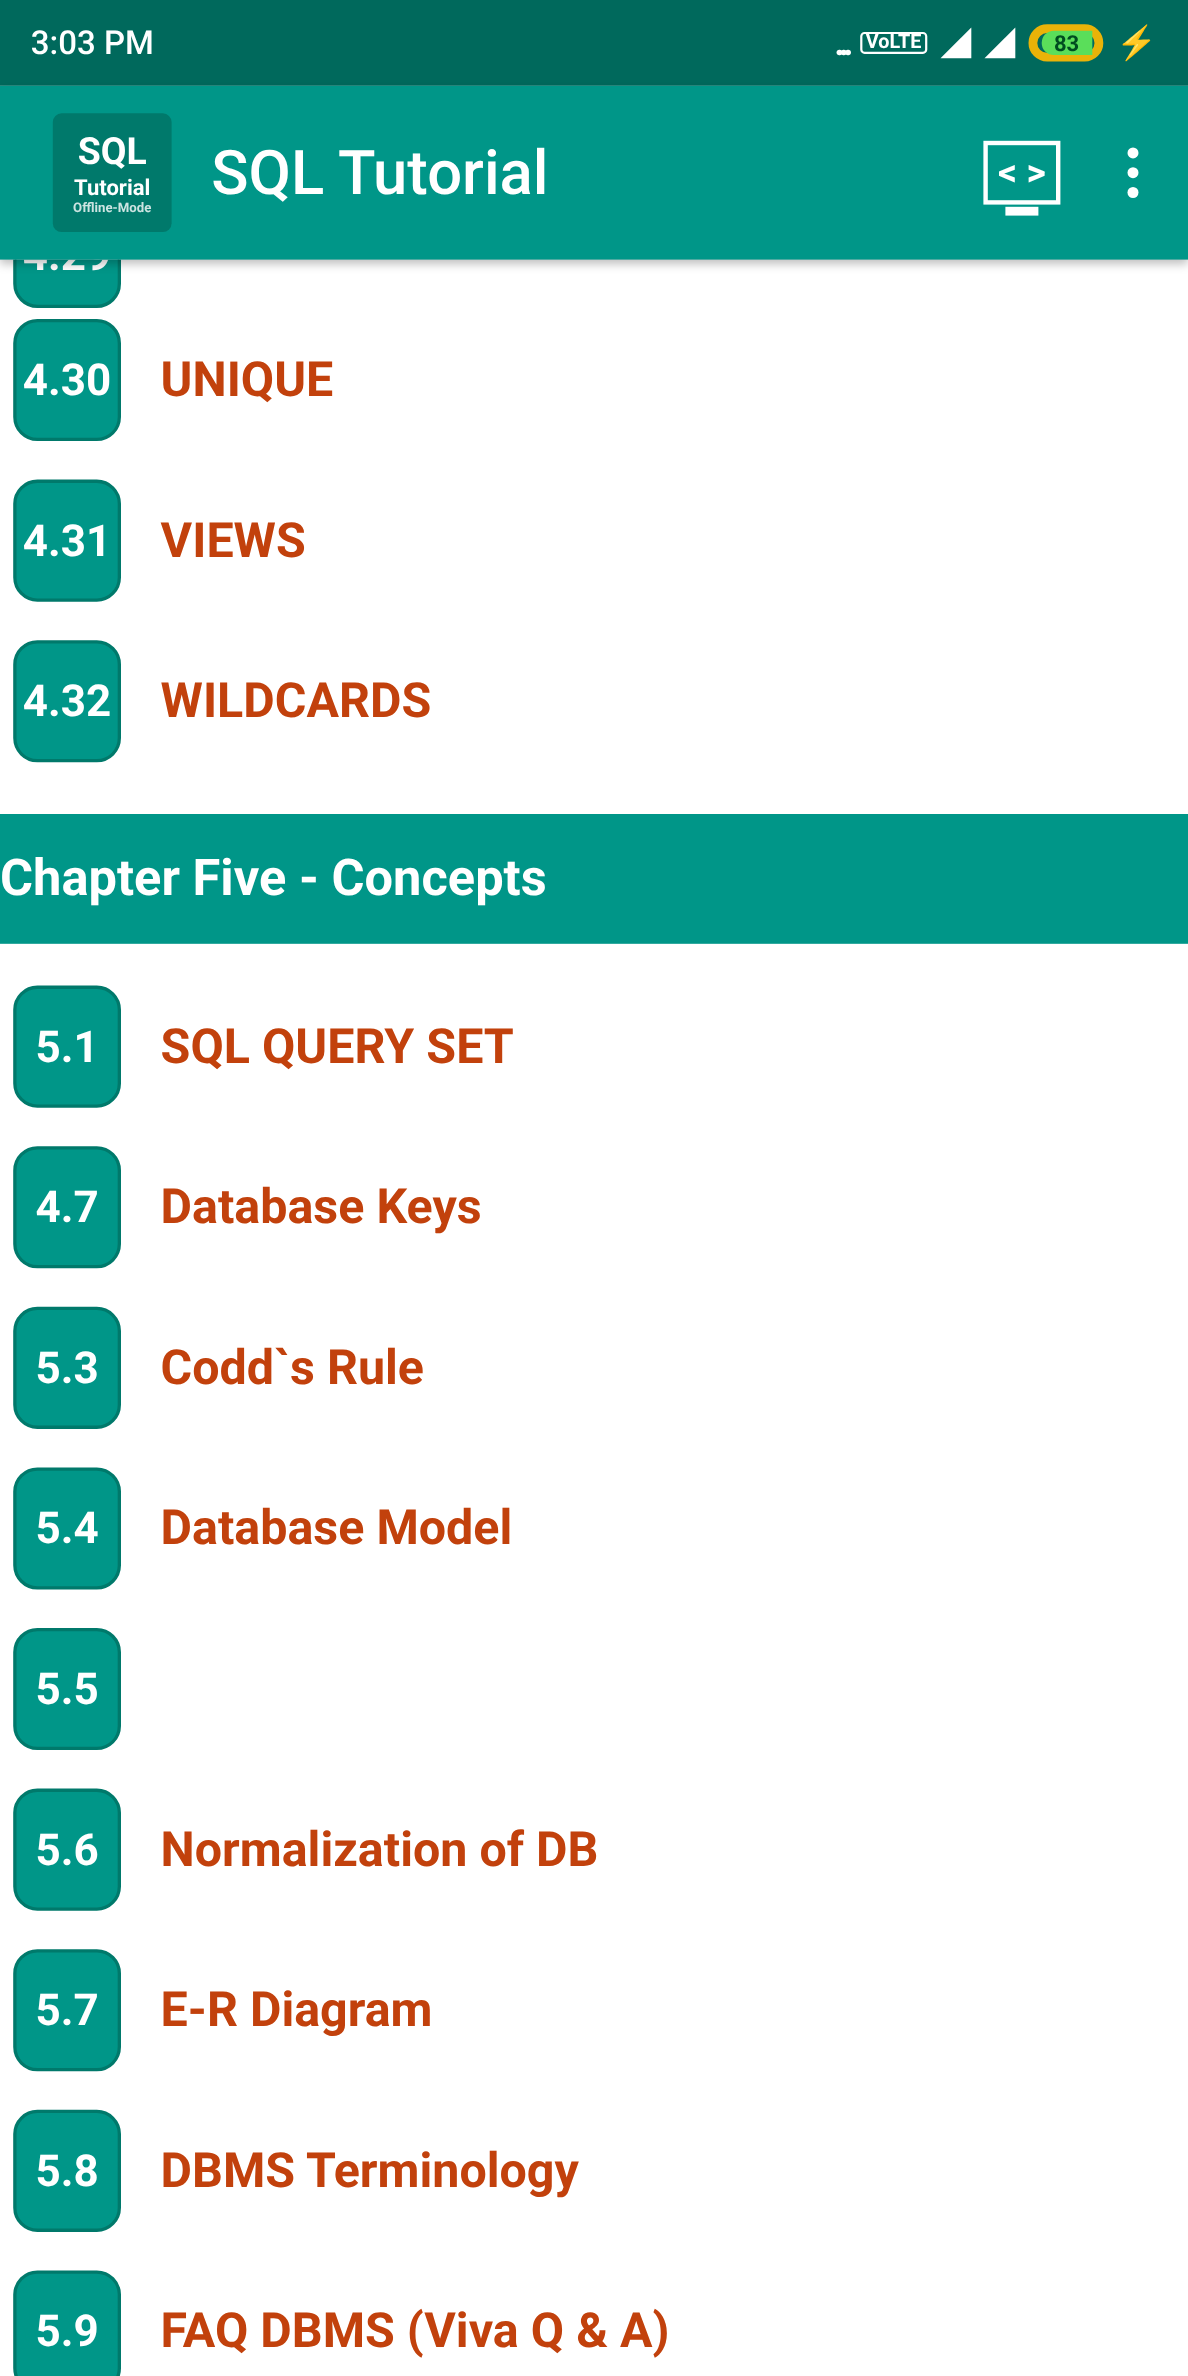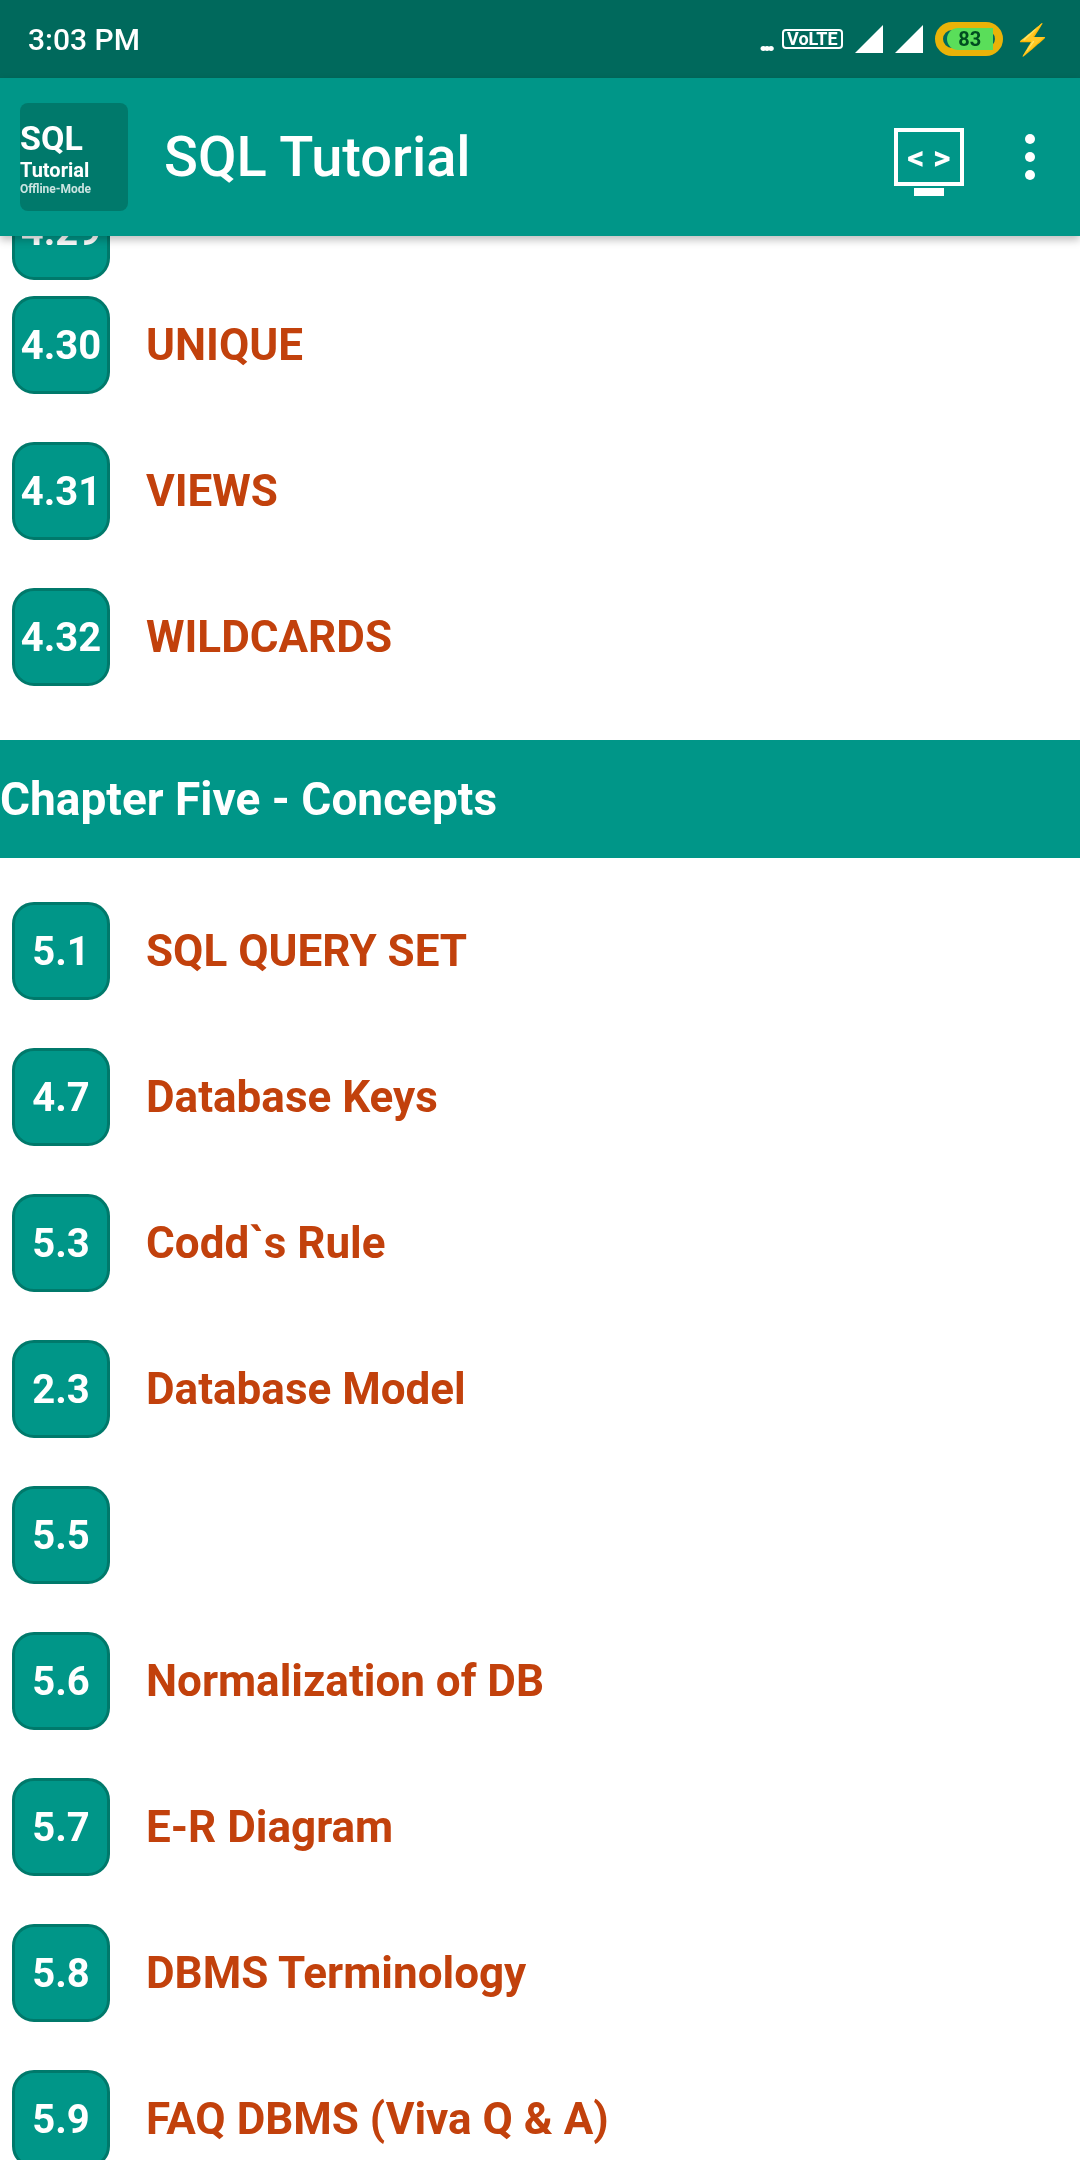--- a/index.html
+++ b/index.html
@@ -38,41 +38,41 @@
     background: #009688;
     display: flex;
     align-items: center;
     padding: 0 20px;
     color: #fff;
     box-shadow: 0 4px 8px rgba(0,0,0,.25);
     position: relative; z-index: 2;
   }
   .app-logo {
     width: 108px; height: 108px; background: #00796b; border-radius: 8px;
-    display:flex; flex-direction:column; align-items:flex-start; justify-content:center;
-    font-weight:700; margin-right: 36px;
+    display:flex; flex-direction:column; align-items:center; justify-content:center;
+    font-weight:700; margin-right: 36px; margin-left: 28px;
   }
   .app-logo .l1 { font-size: 34px; }
   .app-logo .l2 { font-size: 20px; }
   .app-logo .l3 { font-size: 12px; opacity:.8; }
   .app-title { font-size: 56px; font-weight: 500; flex: 1; }
   .code-icon { width: 70px; height: 58px; border: 4px solid #fff; display:flex; align-items:center; justify-content:center;
     font-size: 34px; font-weight: 700; position: relative; margin-right: 46px; }
   .code-icon::after { content:""; position:absolute; bottom:-14px; left:50%; transform:translateX(-50%);
     width: 30px; height: 8px; background:#fff; }
   .more-dots { width: 40px; display:flex; flex-direction:column; align-items:center; gap:8px; margin-right:10px; }
   .more-dots span { width:10px; height:10px; background:#fff; border-radius:50%; }
 
   .content { height: calc(2160px - 66px - 158px); overflow: hidden; }
 
   .row {
     display:flex; align-items:center; height: 146px; padding-left: 12px;
   }
   .num-badge {
-    min-width: 98px; height: 98px; background:#009688; border:3px solid #00796b;
+    min-width: 98px; height: 111px; background:#009688; border:3px solid #00796b;
     border-radius: 22px; display:flex; align-items:center; justify-content:center;
     color:#fff; font-size:40px; font-weight:700; margin-right: 36px;
     flex-shrink: 0;
   }
   .row.cut { height: 90px; align-items:flex-start; margin-top:-54px; }
   .row.cut .num-badge { height:98px; }
   .row-label { font-size: 44px; font-weight: 700; color:#c2410c; }
 
   .chapter-header {
     height: 118px; background:#009688; display:flex; align-items:center;
@@ -148,21 +148,21 @@
     <div class="num-badge">4.7</div>
     <div class="row-label">Database Keys</div>
   </div>
 
   <div class="row">
     <div class="num-badge">5.3</div>
     <div class="row-label">Codd`s Rule</div>
   </div>
 
   <div class="row">
-    <div class="num-badge">2.3</div>
+    <div class="num-badge">5.4</div>
     <div class="row-label">Database Model</div>
   </div>
 
   <div class="row">
     <div class="num-badge">5.5</div>
   </div>
 
   <div class="row">
     <div class="num-badge">5.6</div>
     <div class="row-label">Normalization of DB</div>

